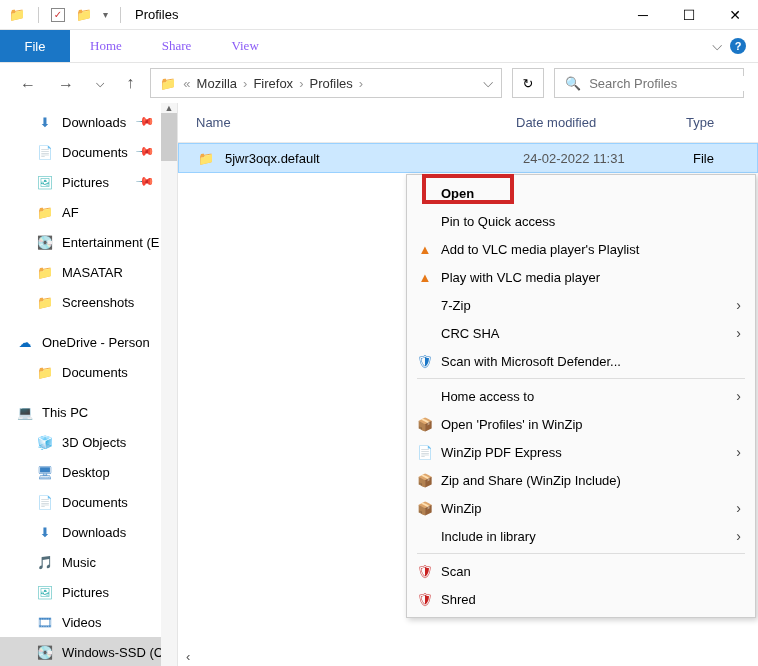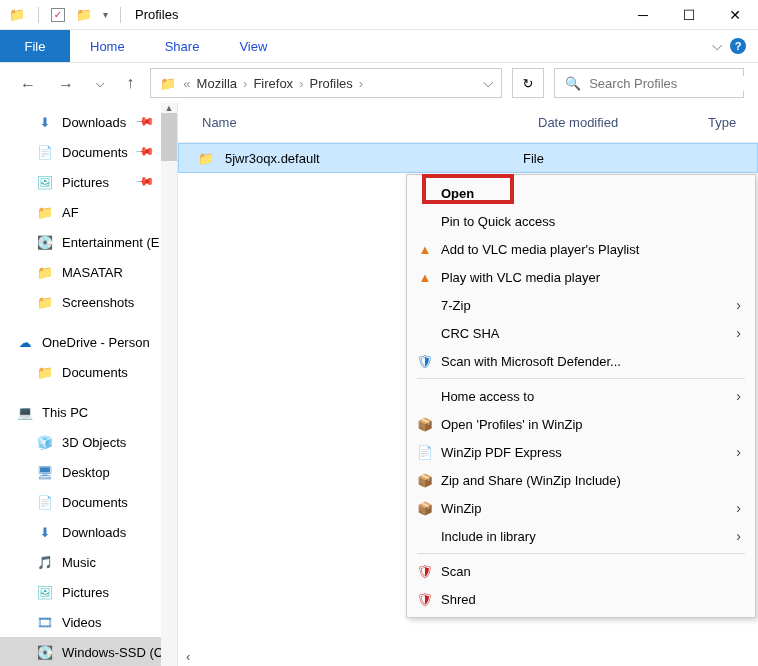--- a/index.html
+++ b/index.html
@@ -5,21 +5,21 @@
     * { margin: 0; padding: 0; box-sizing: border-box; font-family: "Segoe UI", sans-serif; font-size: 13px; }
     body { width: 758px; height: 666px; background: #fff; overflow: hidden; position: relative; }
     .titlebar { height: 30px; display: flex; align-items: center; padding-left: 8px; border-bottom: 1px solid #e5e5e5; }
     .title-icons { display: flex; gap: 10px; align-items: center; }
     .title-sep { width: 1px; height: 16px; background: #ccc; margin: 0 2px; }
     .window-title { margin-left: 12px; }
     .win-controls { margin-left: auto; display: flex; }
     .win-btn { width: 46px; height: 30px; display: flex; align-items: center; justify-content: center; font-size: 14px; }
     .menubar { height: 32px; display: flex; align-items: center; position: relative; }
     .file-btn { background: #1a76c6; color: #fff; width: 70px; height: 32px; display: flex; align-items: center; justify-content: center; }
-    .menu-item { padding: 0 20px; color: #1d4ed8; }
+    .menu-item { padding: 0 20px; color: #8b5cf6; font-family: Liberation Serif, serif; }
     .help-icon { position: absolute; right: 12px; width: 16px; height: 16px; border-radius: 50%; background: #1a76c6; color: #fff; display: flex; align-items: center; justify-content: center; font-size: 11px; font-weight: bold; }
     .ribbon-dropdown { position: absolute; right: 36px; color: #666; }
     .sep { height: 1px; background: #e5e5e5; }
     .navbar { height: 40px; display: flex; align-items: center; padding: 0 14px; gap: 10px; }
     .nav-arrow { font-size: 16px; color: #555; padding: 0 6px; }
     .addressbar { flex: 1; height: 30px; border: 1px solid #ccc; display: flex; align-items: center; padding: 0 8px; gap: 6px; max-width: 360px; }
     .breadcrumb-item { color: #333; }
     .breadcrumb-sep { color: #999; }
     .addr-dropdown { margin-left: auto; color: #666; }
     .refresh-box { width: 32px; height: 30px; display: flex; align-items: center; justify-content: center; border: 1px solid #ccc; }
@@ -29,23 +29,23 @@
     .sidebar { width: 178px; border-right: 1px solid #e5e5e5; overflow: hidden; padding: 4px 0; position: relative; }
     .side-scroll { position: absolute; right: 0; top: 0; width: 16px; height: 100%; background: #f5f5f5; }
     .side-thumb { width: 16px; height: 48px; background: #ccc; margin-top: 0; }
     .tree-item { display: flex; align-items: center; gap: 8px; padding: 4px 8px 4px 36px; height: 30px; white-space: nowrap; overflow: hidden; }
     .tree-item.group { padding-left: 16px; margin-top: 10px; }
     .tree-item.selected { background: #d7d7d7; }
     .pin { color: #8a8a8a; font-size: 12px; margin-left: auto; margin-right: 16px; transform: rotate(45deg);}
     .ic { width: 18px; height: 16px; display: inline-flex; align-items: center; justify-content: center; font-size: 13px; }
     .folder-ic { color: #f8c874; }
     .main { flex: 1; position: relative; }
-    .columns { height: 40px; display: flex; align-items: center; border-bottom: 1px solid #e9e9e9; padding-left: 24px; color: #42527b; }
+    .columns { height: 40px; display: flex; align-items: center; border-bottom: 1px solid #e9e9e9; padding-left: 18px; color: #42527b; }
     .col-name { width: 320px; }
-    .col-date { width: 170px; margin-left: 16px; }
+    .col-date { width: 170px; }
     .filerow { display: flex; align-items: center; height: 30px; padding-left: 18px; background: #cce8ff; border: 1px solid #99d1ff; }
     .filerow .ic { margin-right: 10px; }
     .filerow .fname { width: 298px; }
     .filerow .fdate { width: 170px; color: #555; }
     .context-menu { position: absolute; left: 406px; top: 174px; width: 350px; background: #fafafa; border: 1px solid #ccc; box-shadow: 2px 2px 6px rgba(0,0,0,0.2); padding: 4px 0; }
     .ctx-item { display: flex; align-items: center; height: 28px; padding: 0 14px 0 34px; position: relative; }
     .ctx-item .ctx-icon { position: absolute; left: 9px; width: 18px; display: flex; justify-content: center; }
     .ctx-item .arrow { margin-left: auto; font-size: 14px; color: #444; }
     .ctx-sep { height: 1px; background: #ddd; margin: 3px 10px; }
     .highlight-box { position: absolute; border: 4px solid #d02626; pointer-events: none; }
@@ -194,20 +194,21 @@
 
   <div class="main">
     <div class="columns">
       <div class="col-name">Name</div>
       <div class="col-date">Date modified</div>
       <div>Type</div>
     </div>
     <div class="filerow">
       <span class="ic folder-ic">📁</span>
       <span class="fname">5jwr3oqx.default</span>
+      <span class="fdate">24-02-2022 11:31</span>
       <span>File</span>
     </div>
   </div>
 </div>
 
 <span class="chevron-small">‹</span>
 
 <div class="context-menu">
   <div class="ctx-item bold">
       <span>Open</span>

